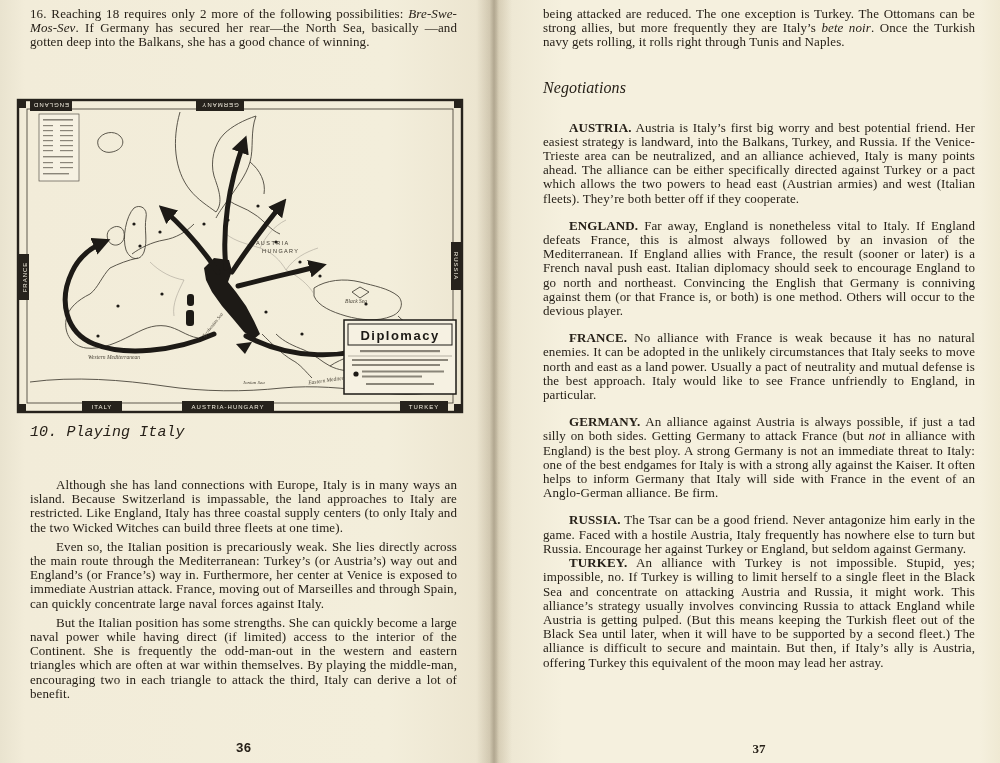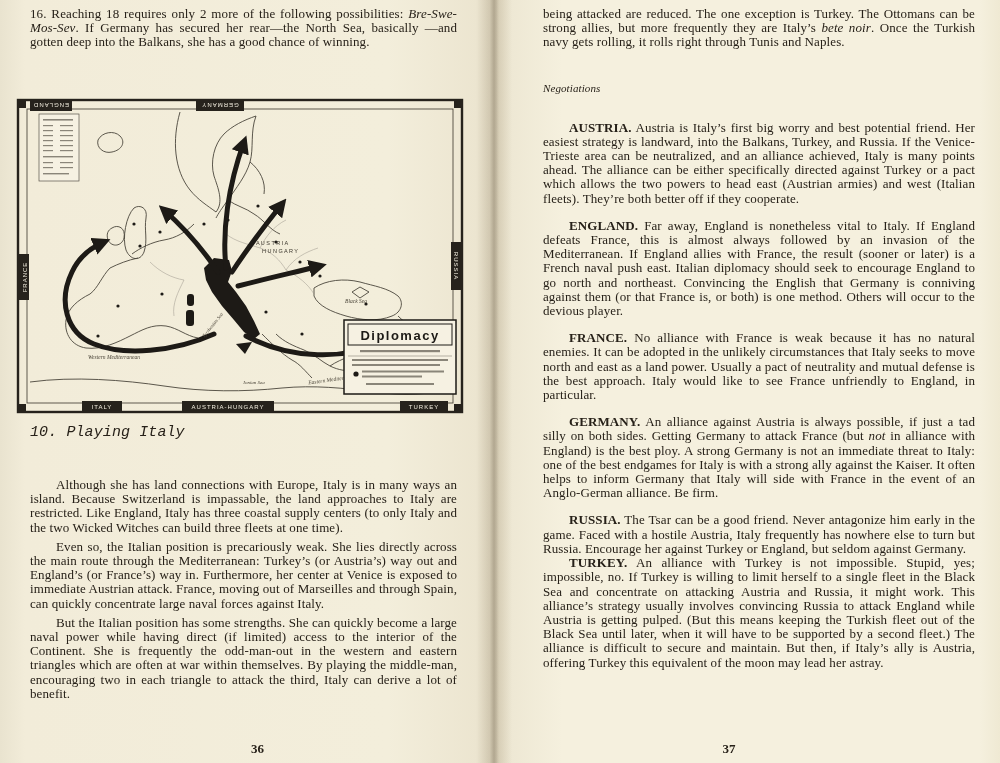--- a/index.html
+++ b/index.html
@@ -9,32 +9,32 @@
      background:linear-gradient(90deg,#e9e3cf 0%,#f2ecd9 5%,#f3eedb 78%,#ece5d0 96%,#dfd6be 100%);}
   .page-right{position:absolute;left:497px;top:0;width:503px;height:763px;
      background:linear-gradient(90deg,#e2d9c1 0%,#eee8d4 3%,#f5f0de 13%,#f5f0de 96%,#efe9d3 100%);}
   .gutter{position:absolute;left:476px;top:0;width:36px;height:763px;pointer-events:none;
      background:linear-gradient(90deg,rgba(115,100,75,0) 0%,rgba(115,100,75,.16) 38%,rgba(85,72,50,.34) 50%,rgba(115,100,75,.10) 64%,rgba(115,100,75,0) 100%);}
   .text-block{position:absolute;text-align:justify;font-size:13.0px;line-height:14.2px;letter-spacing:.1px;}
   #left-intro{left:30px;top:7px;width:427px;}
   #left-lower{left:30px;top:424px;width:427px;}
   #right-col{left:543px;top:7px;width:432px;}
   .sec-head{font-style:italic;font-size:15px;line-height:18px;font-weight:normal;margin:0 0 5px 0;font-family:Liberation Mono, monospace;}
-  .neg-head{font-style:italic;font-size:11px;line-height:18px;font-weight:normal;margin:29px 0 16px 0;}
+  .neg-head{font-style:italic;font-size:16px;line-height:18px;font-weight:normal;margin:29px 0 16px 0;}
   p{margin:0;}
   .ind{text-indent:26px;margin-top:36px;}
   .gap{margin-top:5px;}
   .neg{margin-top:13px;text-indent:26px;}
   .neg.first{margin-top:24px;}
   .neg.last{margin-top:0;}
   .power{font-weight:bold;}
   .it{font-style:italic;}
   .pagenum{position:absolute;top:741px;text-align:center;font-size:13px;font-weight:bold;}
-  #pagenum-left{left:44px;width:427px;}
-  #pagenum-right{left:513px;width:432px;}
+  #pagenum-left{left:30px;width:427px;font-family:Liberation Mono, monospace;}
+  #pagenum-right{left:543px;width:432px;}
   #map-wrap{position:absolute;left:14px;top:96px;width:452px;height:320px;}
   svg text{font-family:"Liberation Sans","DejaVu Sans",sans-serif;}
   svg .sea{font-family:"Liberation Serif",serif;font-style:italic;fill:#4a4438;}
 </style>
 </head>
 <body>
 
 <div class="spread">
 
   <div class="page-left"></div>

